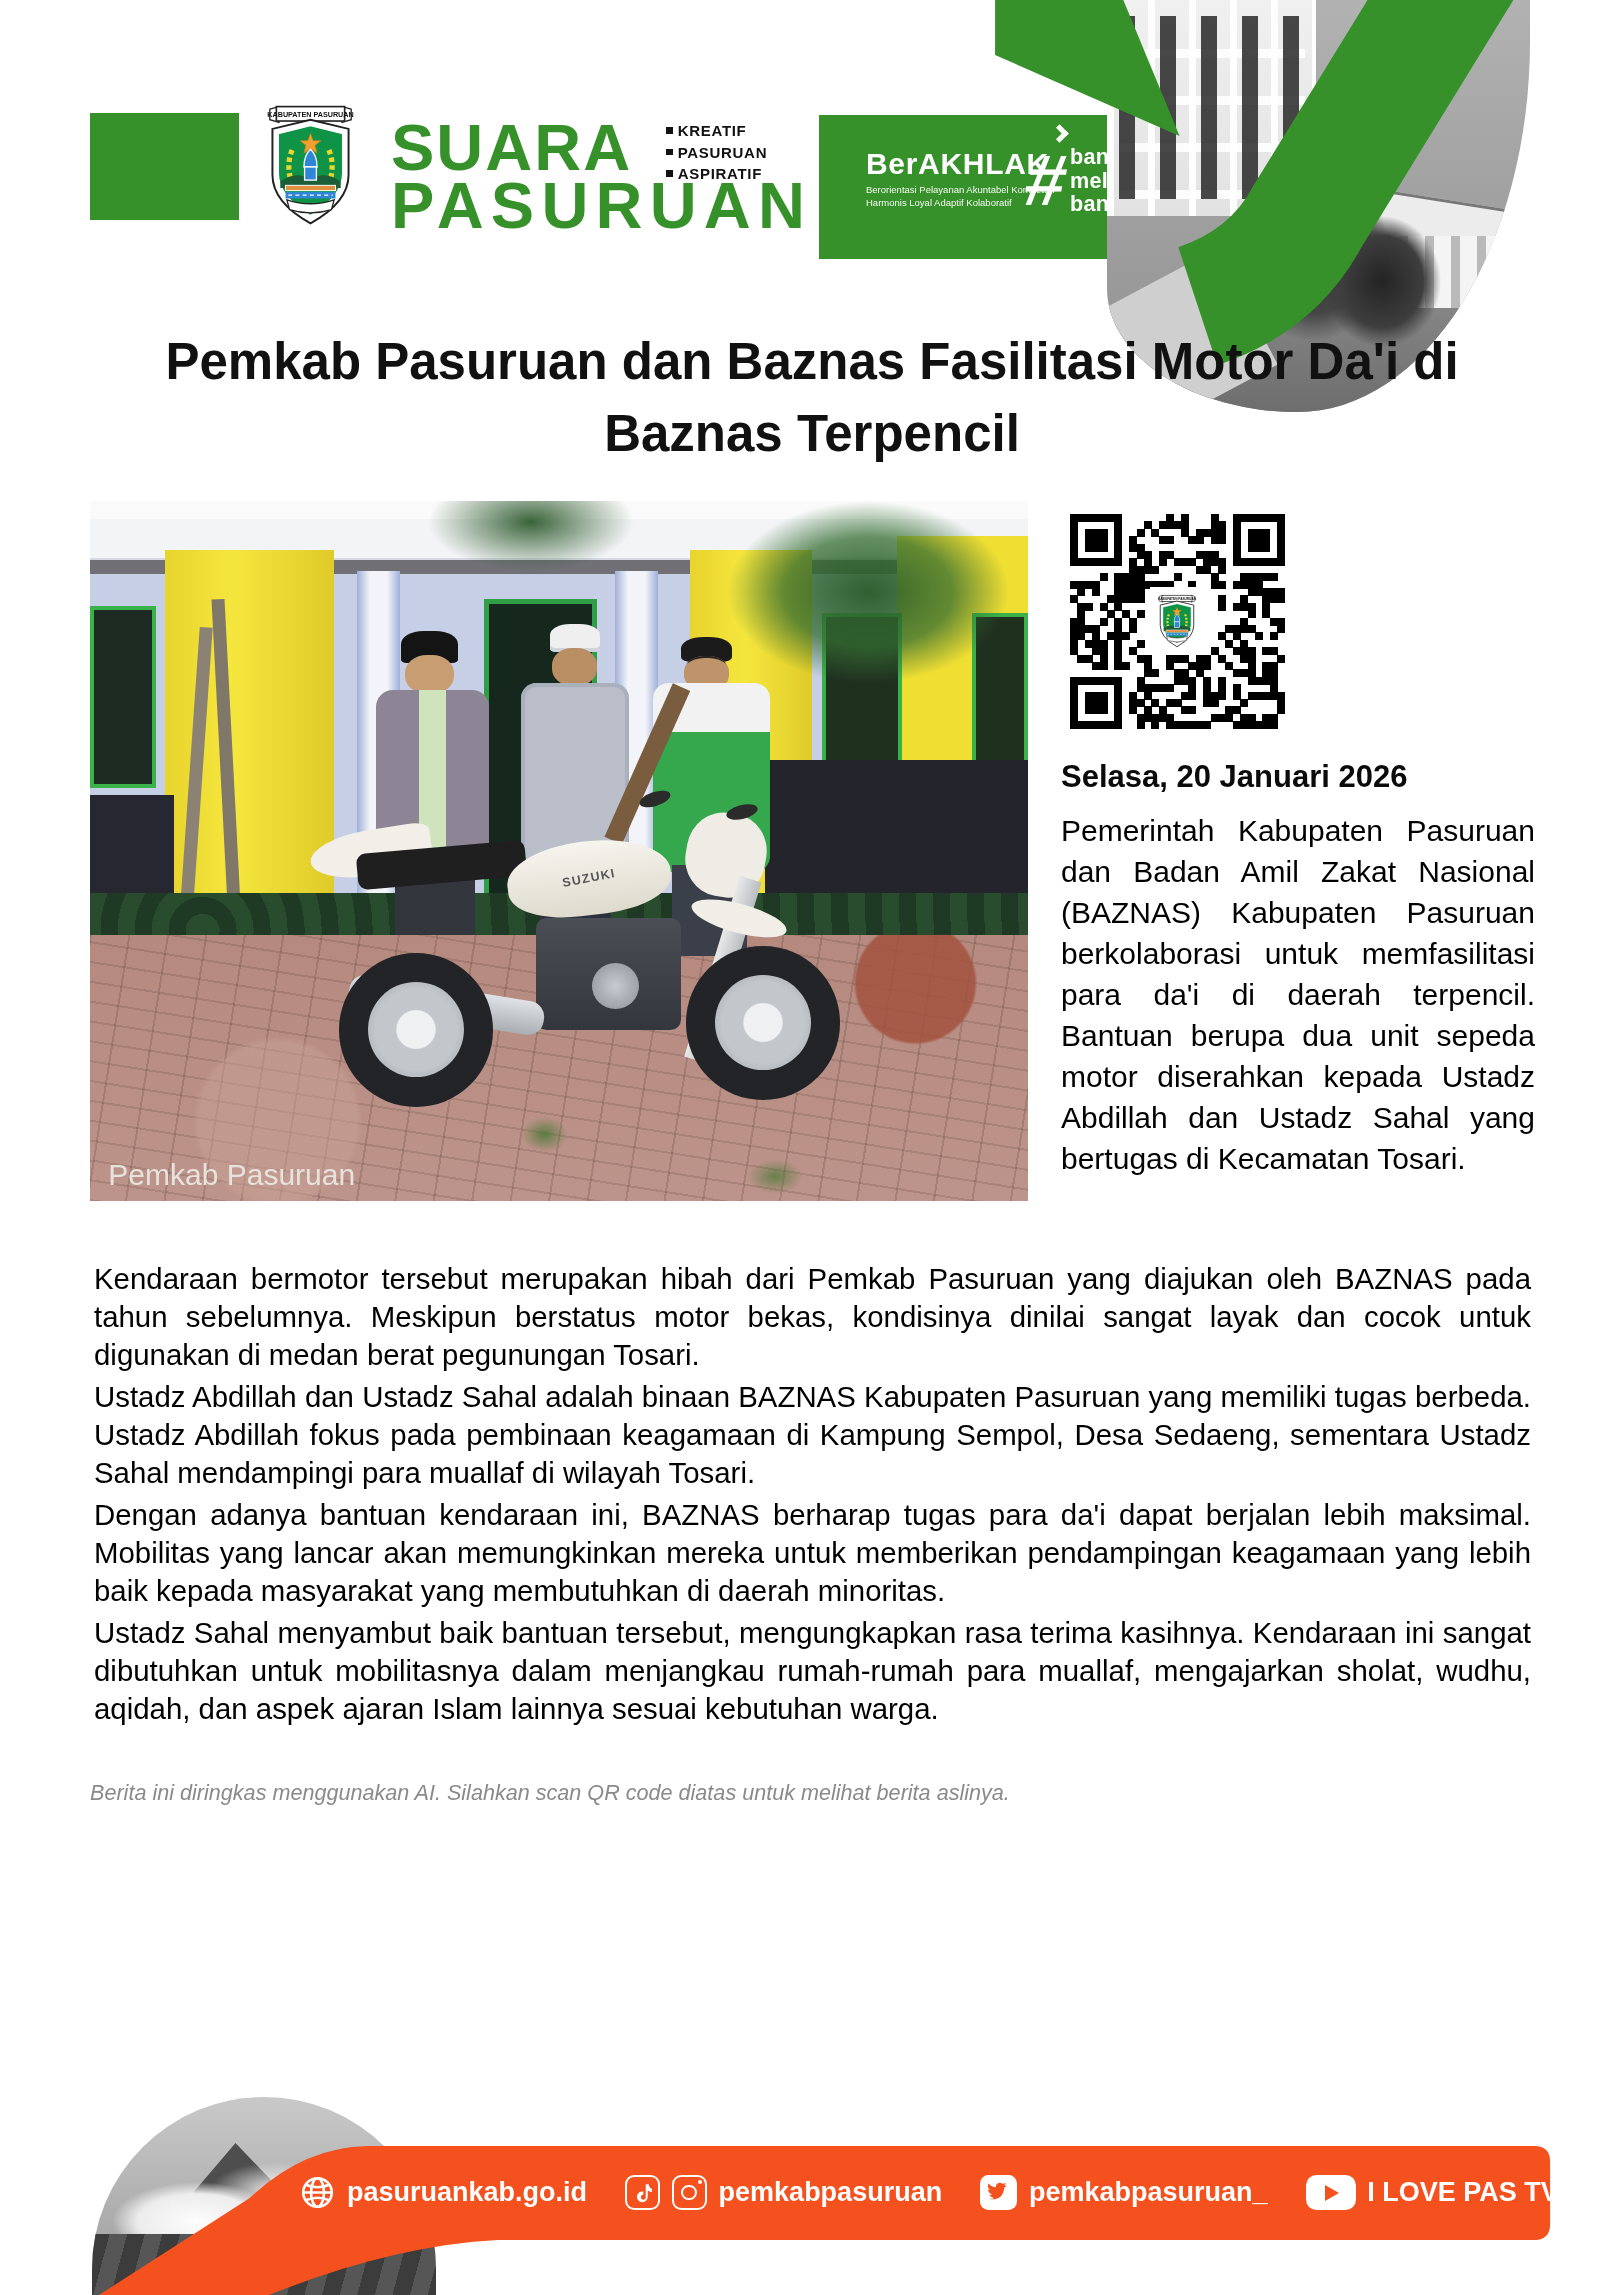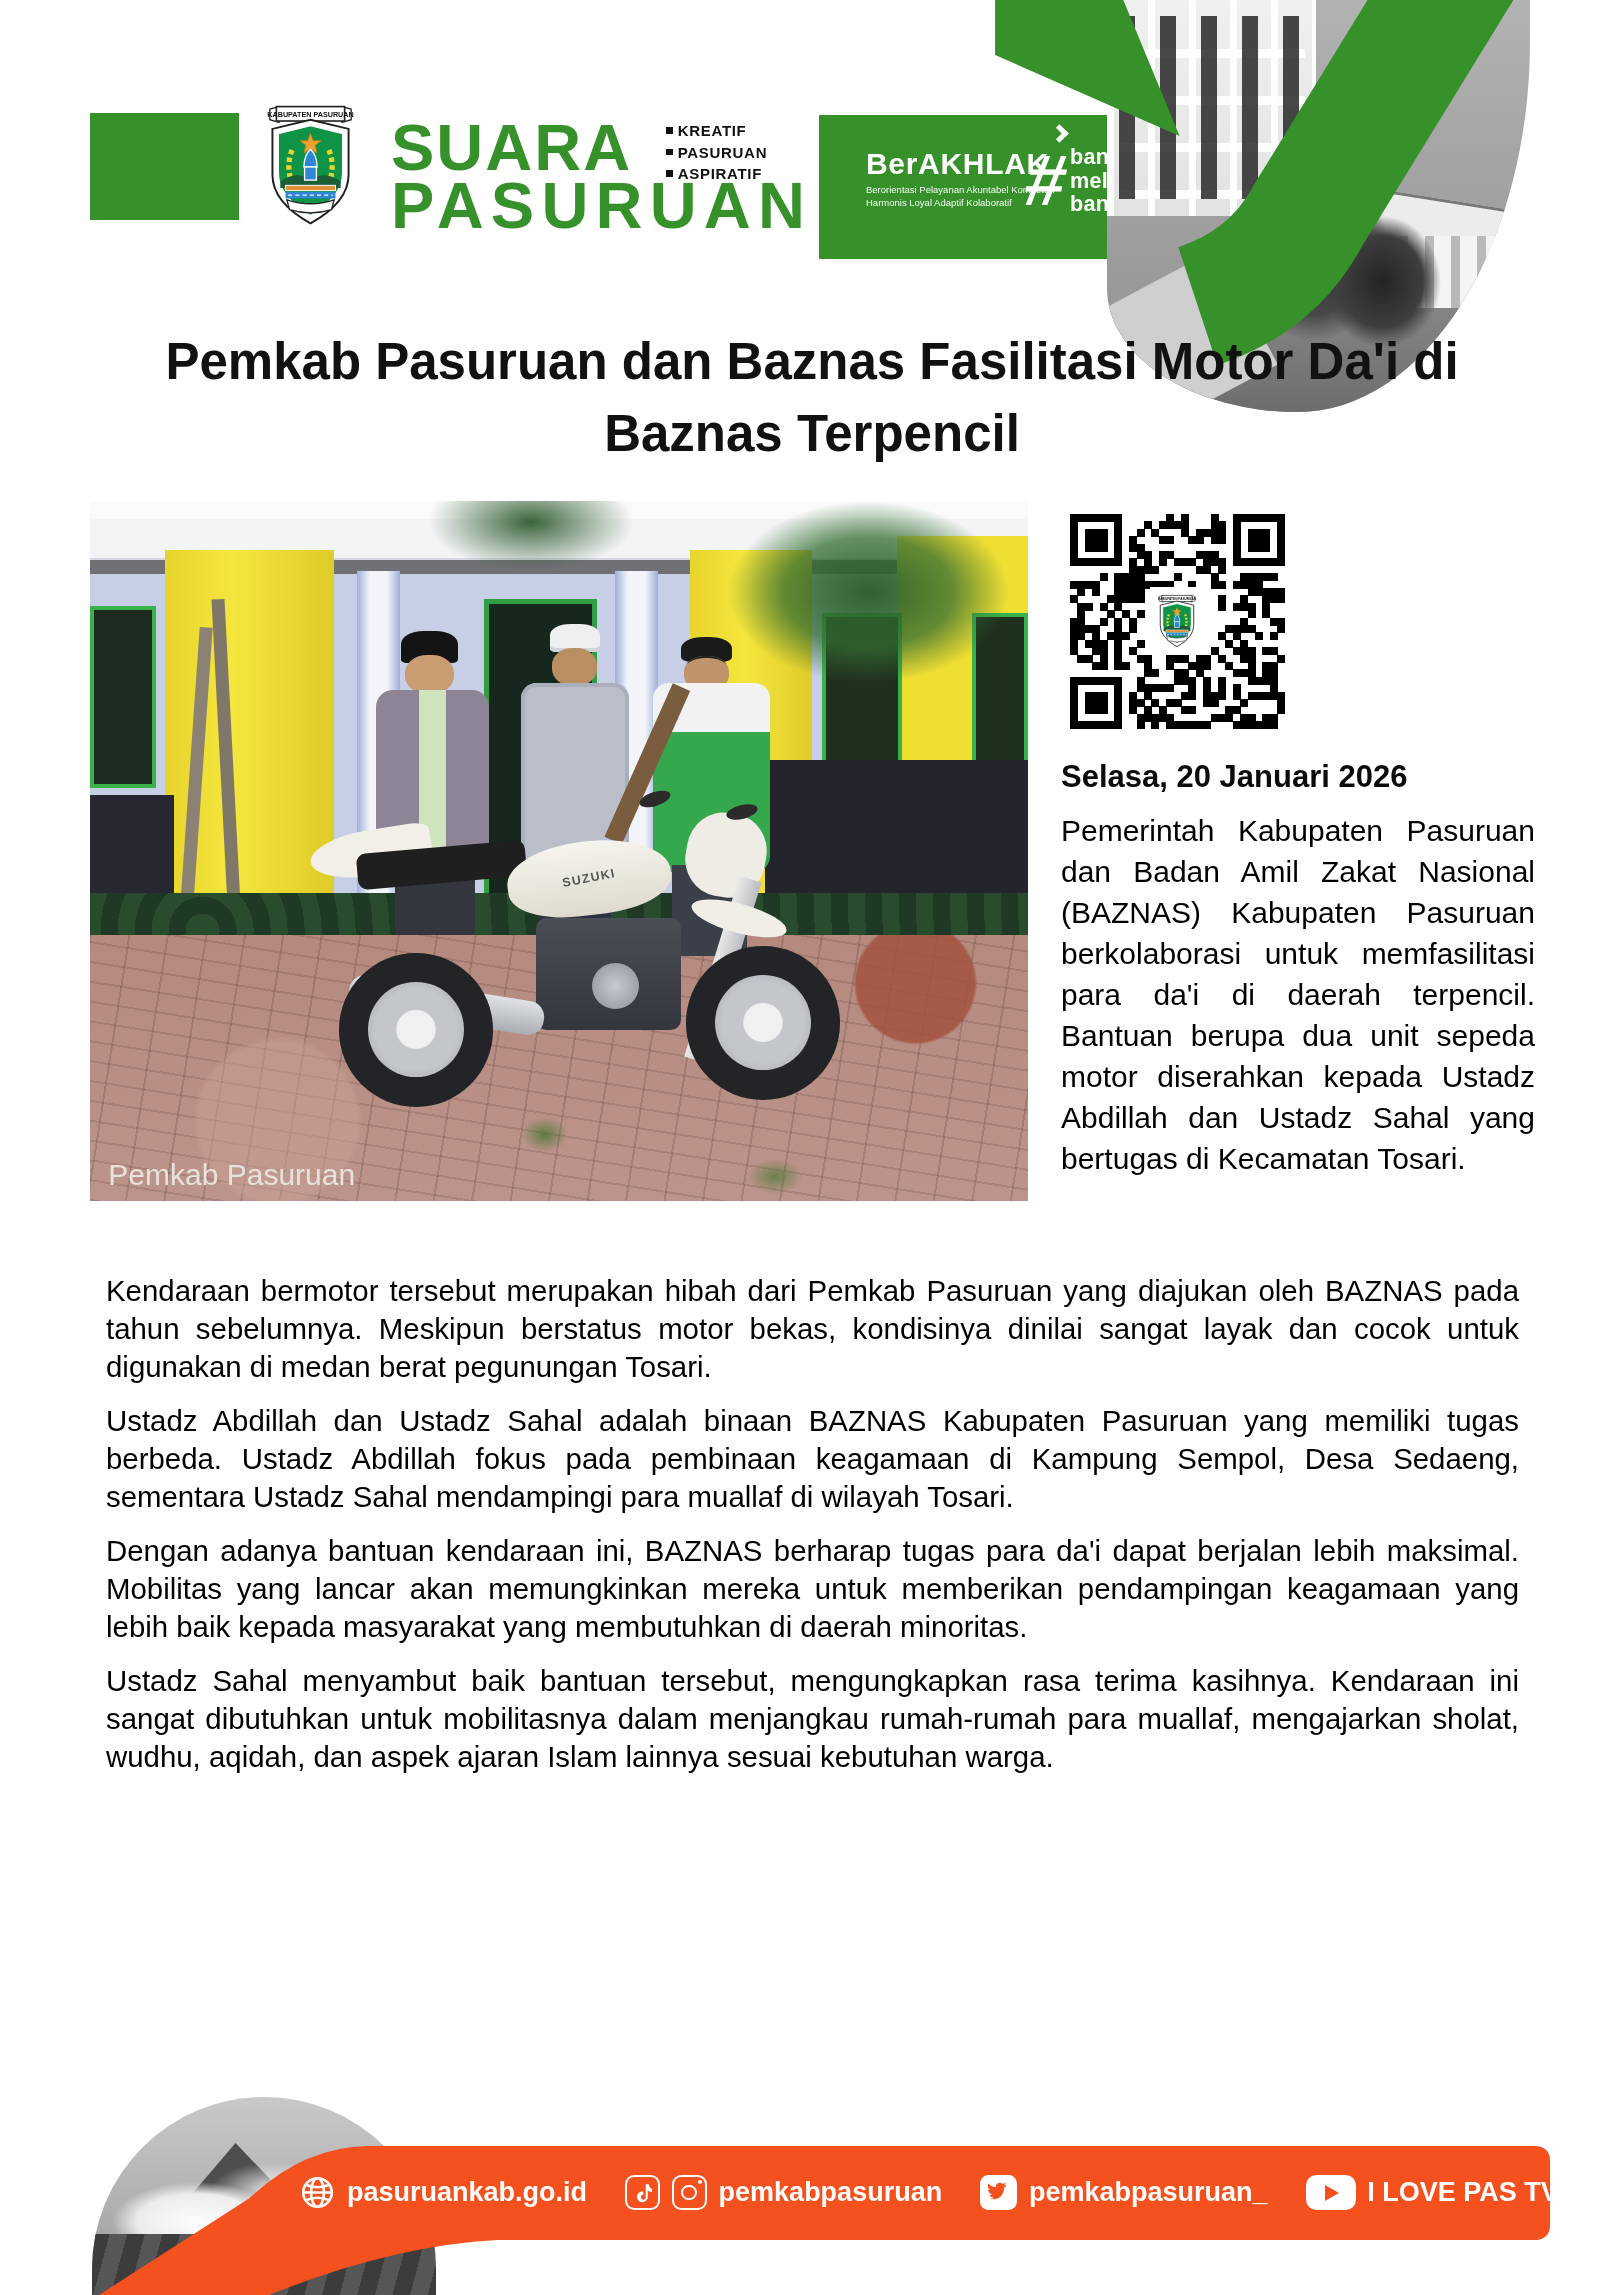--- a/index.html
+++ b/index.html
@@ -60,21 +60,21 @@
     background:linear-gradient(rgba(60,52,46,.05), rgba(55,48,42,.6) 45%);}
   .caption-text{position:absolute; left:18.3px; bottom:9.2px; font-size:30px; color:#e6e2dc;}
 
   .qr-box{left:1070px; top:514px; width:215px; height:215px; background:#fff;}
   .qr-cell{position:absolute; background:#000;}
   .qr-crest{position:absolute; left:80px; top:73px; width:54px; height:68px; background:#fff; padding:1.3px 3.9px;}
 
   .date{left:1061px; top:759px; font-size:31px; font-weight:bold; color:#0b0b0b; white-space:nowrap;}
   .lead{left:1061px; top:810px; width:474px; font-size:30px; line-height:41px; text-align:justify;}
   .bodytext{left:90px; top:1256px; width:1445px; font-size:29.4px; line-height:38px; text-align:justify;}
-  .bodytext p{margin:16px;}
+  .bodytext p{margin:4px;}
   .ai-note{left:90px; top:1780px; width:1445px; font-size:21.6px; font-style:italic; color:var(--note);}
 
   
   .dome{left:92px; top:2097px; width:344px; height:198px; border-radius:172px 172px 0 0; overflow:hidden;
     background:linear-gradient(#c9c9c9, #b7b7b7 40%, #9a9a9a);}
   .dm{position:absolute;}
   .dm-peak{left:39px; top:46px; width:275px; height:157px; background:#4e4e4e;
     clip-path:polygon(38% 0, 68% 55%, 100% 38%, 100% 100%, 0 100%, 0 78%);}
   .dm-cloud1{left:19.6px; top:85px; width:170px; height:79px; border-radius:50%;
     background:radial-gradient(closest-side,#fdfdfd,#ececec 70%, rgba(255,255,255,0));}
@@ -637,20 +637,21 @@
 
   <div class="ab date">Selasa, 20 Januari 2026</div>
   <div class="ab lead">Pemerintah Kabupaten Pasuruan dan Badan Amil Zakat Nasional (BAZNAS) Kabupaten Pasuruan berkolaborasi untuk memfasilitasi para da'i di daerah terpencil. Bantuan berupa dua unit sepeda motor diserahkan kepada Ustadz Abdillah dan Ustadz Sahal yang bertugas di Kecamatan Tosari.</div>
 
   <div class="ab bodytext">
     <p>Kendaraan bermotor tersebut merupakan hibah dari Pemkab Pasuruan yang diajukan oleh BAZNAS pada tahun sebelumnya. Meskipun berstatus motor bekas, kondisinya dinilai sangat layak dan cocok untuk digunakan di medan berat pegunungan Tosari.</p>
     <p>Ustadz Abdillah dan Ustadz Sahal adalah binaan BAZNAS Kabupaten Pasuruan yang memiliki tugas berbeda. Ustadz Abdillah fokus pada pembinaan keagamaan di Kampung Sempol, Desa Sedaeng, sementara Ustadz Sahal mendampingi para muallaf di wilayah Tosari.</p>
     <p>Dengan adanya bantuan kendaraan ini, BAZNAS berharap tugas para da'i dapat berjalan lebih maksimal. Mobilitas yang lancar akan memungkinkan mereka untuk memberikan pendampingan keagamaan yang lebih baik kepada masyarakat yang membutuhkan di daerah minoritas.</p>
     <p>Ustadz Sahal menyambut baik bantuan tersebut, mengungkapkan rasa terima kasihnya. Kendaraan ini sangat dibutuhkan untuk mobilitasnya dalam menjangkau rumah-rumah para muallaf, mengajarkan sholat, wudhu, aqidah, dan aspek ajaran Islam lainnya sesuai kebutuhan warga.</p>
   </div>
+  <div class="ab ai-note">Berita ini diringkas menggunakan AI. Silahkan scan QR code diatas untuk melihat berita aslinya.</div>
 
   <div class="ab dome">
     <div class="dm dm-peak"></div>
     <div class="dm dm-cloud1"></div>
     <div class="dm dm-cloud2"></div>
     <div class="dm dm-base"></div>
   </div>
 
   <svg class="ab footer-svg" viewBox="0 0 2480 358">
     <path d="M150,358 L410,358 Q600,282 760,274 L2344,274 Q2370,274 2370,250 L2370,154 Q2370,130 2346,130 L560,130 Q462,132 380,210 L150,358 Z" fill="var(--orange)"></path>

